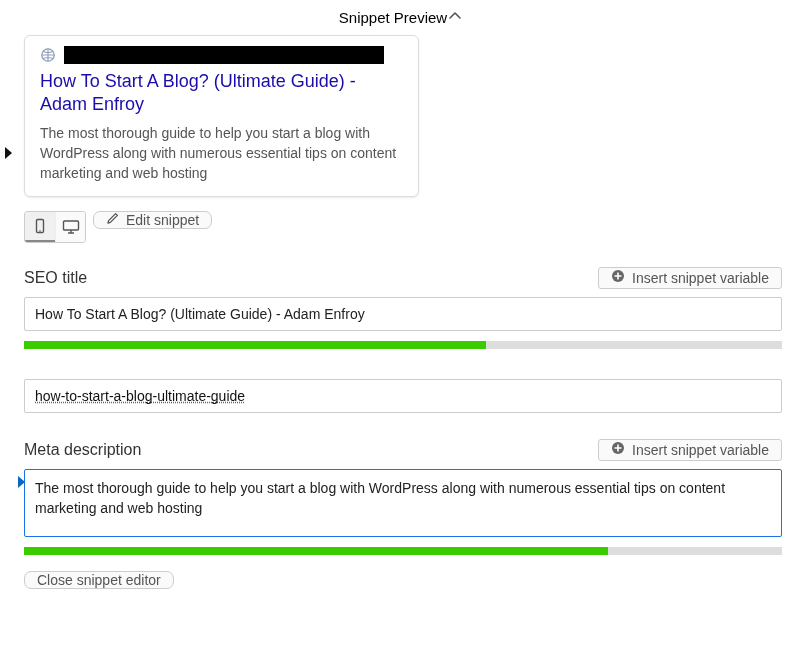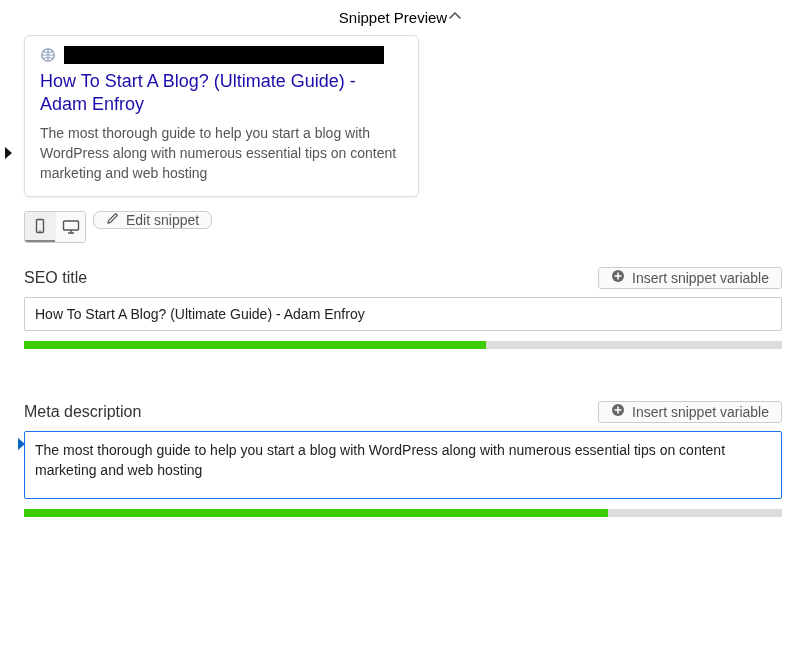--- a/index.html
+++ b/index.html
@@ -250,20 +250,21 @@
         <span>Insert snippet variable</span>
       </button>
     </div>
     <div class="input-like">How To Start A Blog? (Ultimate Guide)  - Adam Enfroy</div>
     <div class="progress">
       <div class="progress-bar" id="seo-prog" style="width: 61%;"></div>
     </div>
 
     <div class="block-space"></div>
 
+    <div class="input-like slug">how-to-start-a-blog-ultimate-guide</div>
 
     <div class="block-space"></div>
 
     <div class="meta-block">
       <span class="arrow-gutter-left-blue" style="top:36px;">
         <svg width="10" height="14" viewBox="0 0 10 14">
             <path d="M1 1 L8 7 L1 13 Z" fill="#0a66c2"></path>
           </svg>
       </span>
       <div class="field-row">
@@ -278,13 +279,18 @@
           <span>Insert snippet variable</span>
         </button>
       </div>
       <div class="textarea-like">The most thorough guide to help you start a blog with WordPress along with numerous essential tips on content marketing and web hosting</div>
       <div class="progress">
         <div class="progress-bar" id="meta-prog" style="width: 77%;"></div>
       </div>
     </div>
   </div>
 
+  <div class="close-row">
+    <button class="btn">
+      <span>Close snippet editor</span>
+    </button>
+  </div>
 </div>
 
 </body></html>

